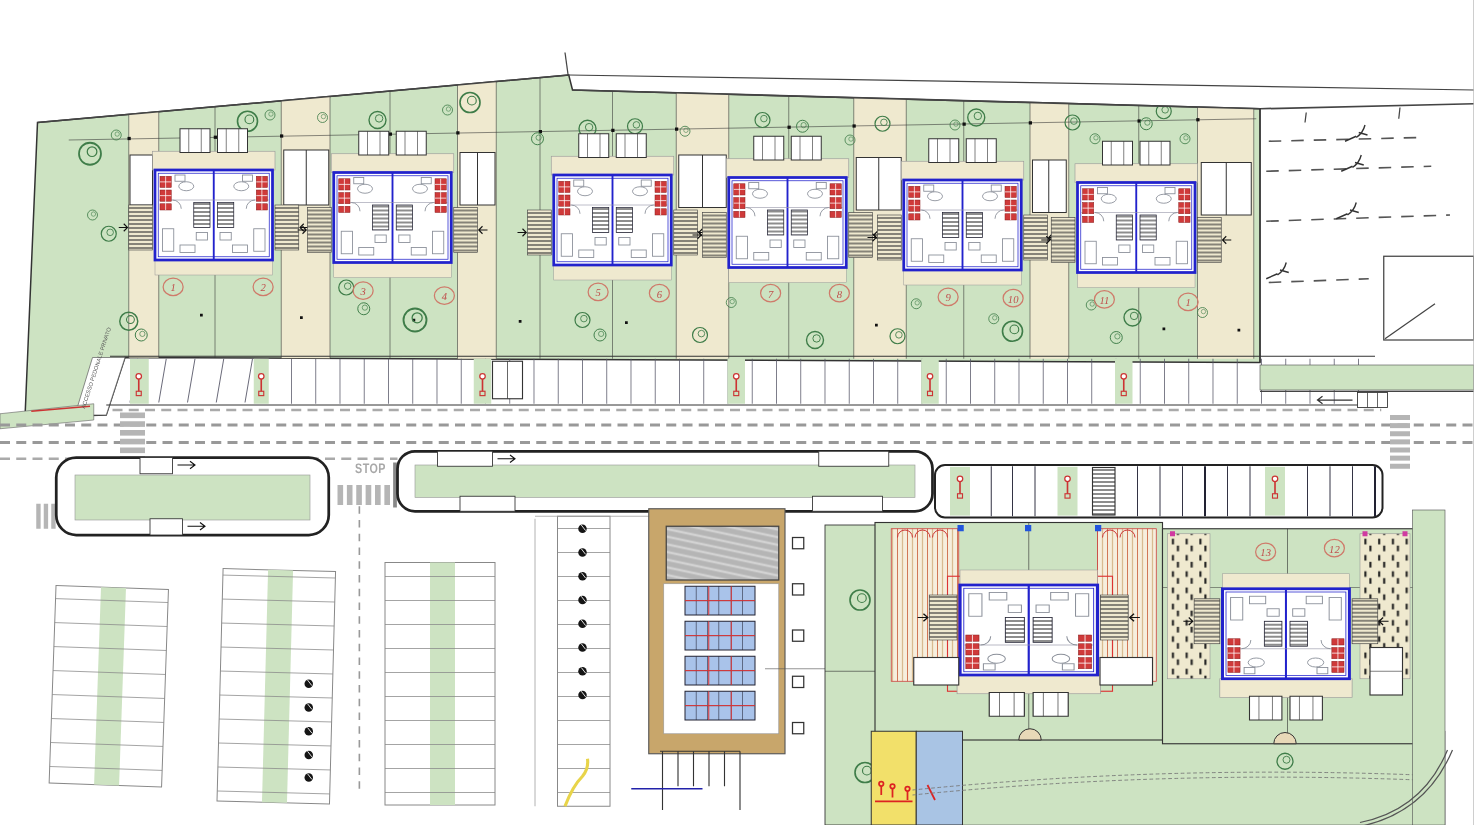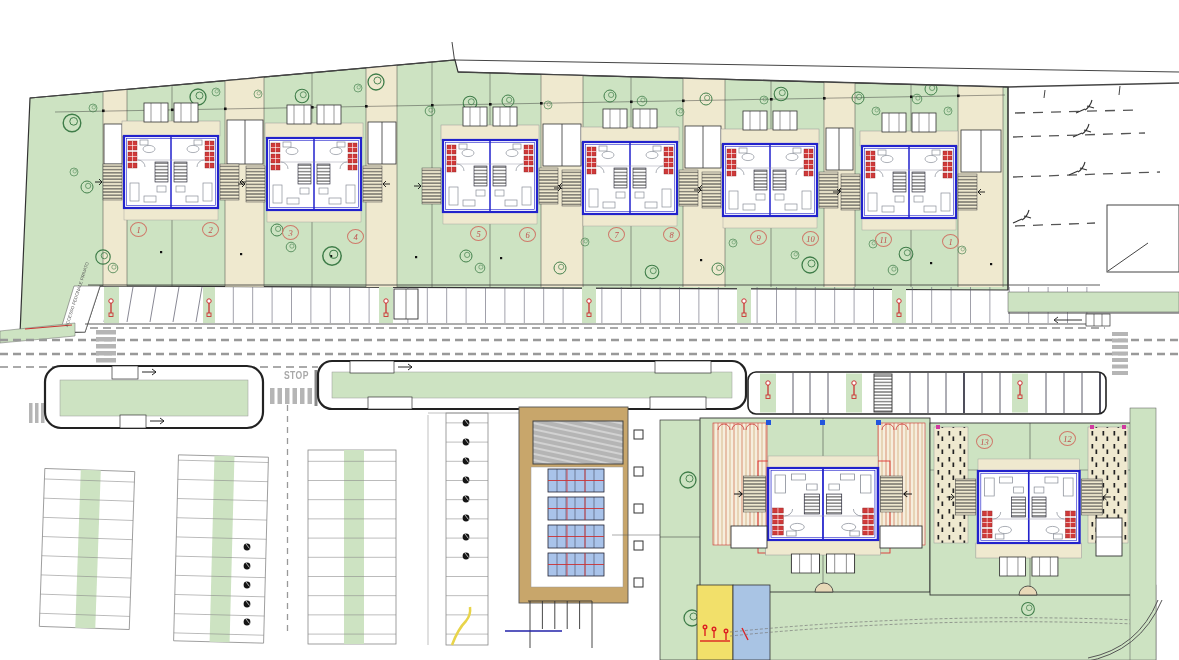--- a/index.html
+++ b/index.html
@@ -570,19 +570,19 @@
 <div class="badge" style="left:282px;top:225px">3</div>
 <div class="badge" style="left:347px;top:229px">4</div>
 <div class="badge" style="left:470px;top:226px">5</div>
 <div class="badge" style="left:519px;top:227px">6</div>
 <div class="badge" style="left:608px;top:227px">7</div>
 <div class="badge" style="left:663px;top:227px">8</div>
 <div class="badge" style="left:750px;top:230px">9</div>
 <div class="badge" style="left:802px;top:231px">10</div>
 <div class="badge" style="left:875px;top:232px">11</div>
 <div class="badge" style="left:942px;top:234px">1</div>
-<div class="badge" style="left:976px;top:434px">13</div>
+<div class="badge" style="left:1004px;top:434px">13</div>
 <div class="badge" style="left:1059px;top:431px">12</div>
 
 <div class="stop">STOP</div>
 <div class="access">ACCESSO PEDONALE PRIVATO</div>
 
 </div>
 
 </body></html>

